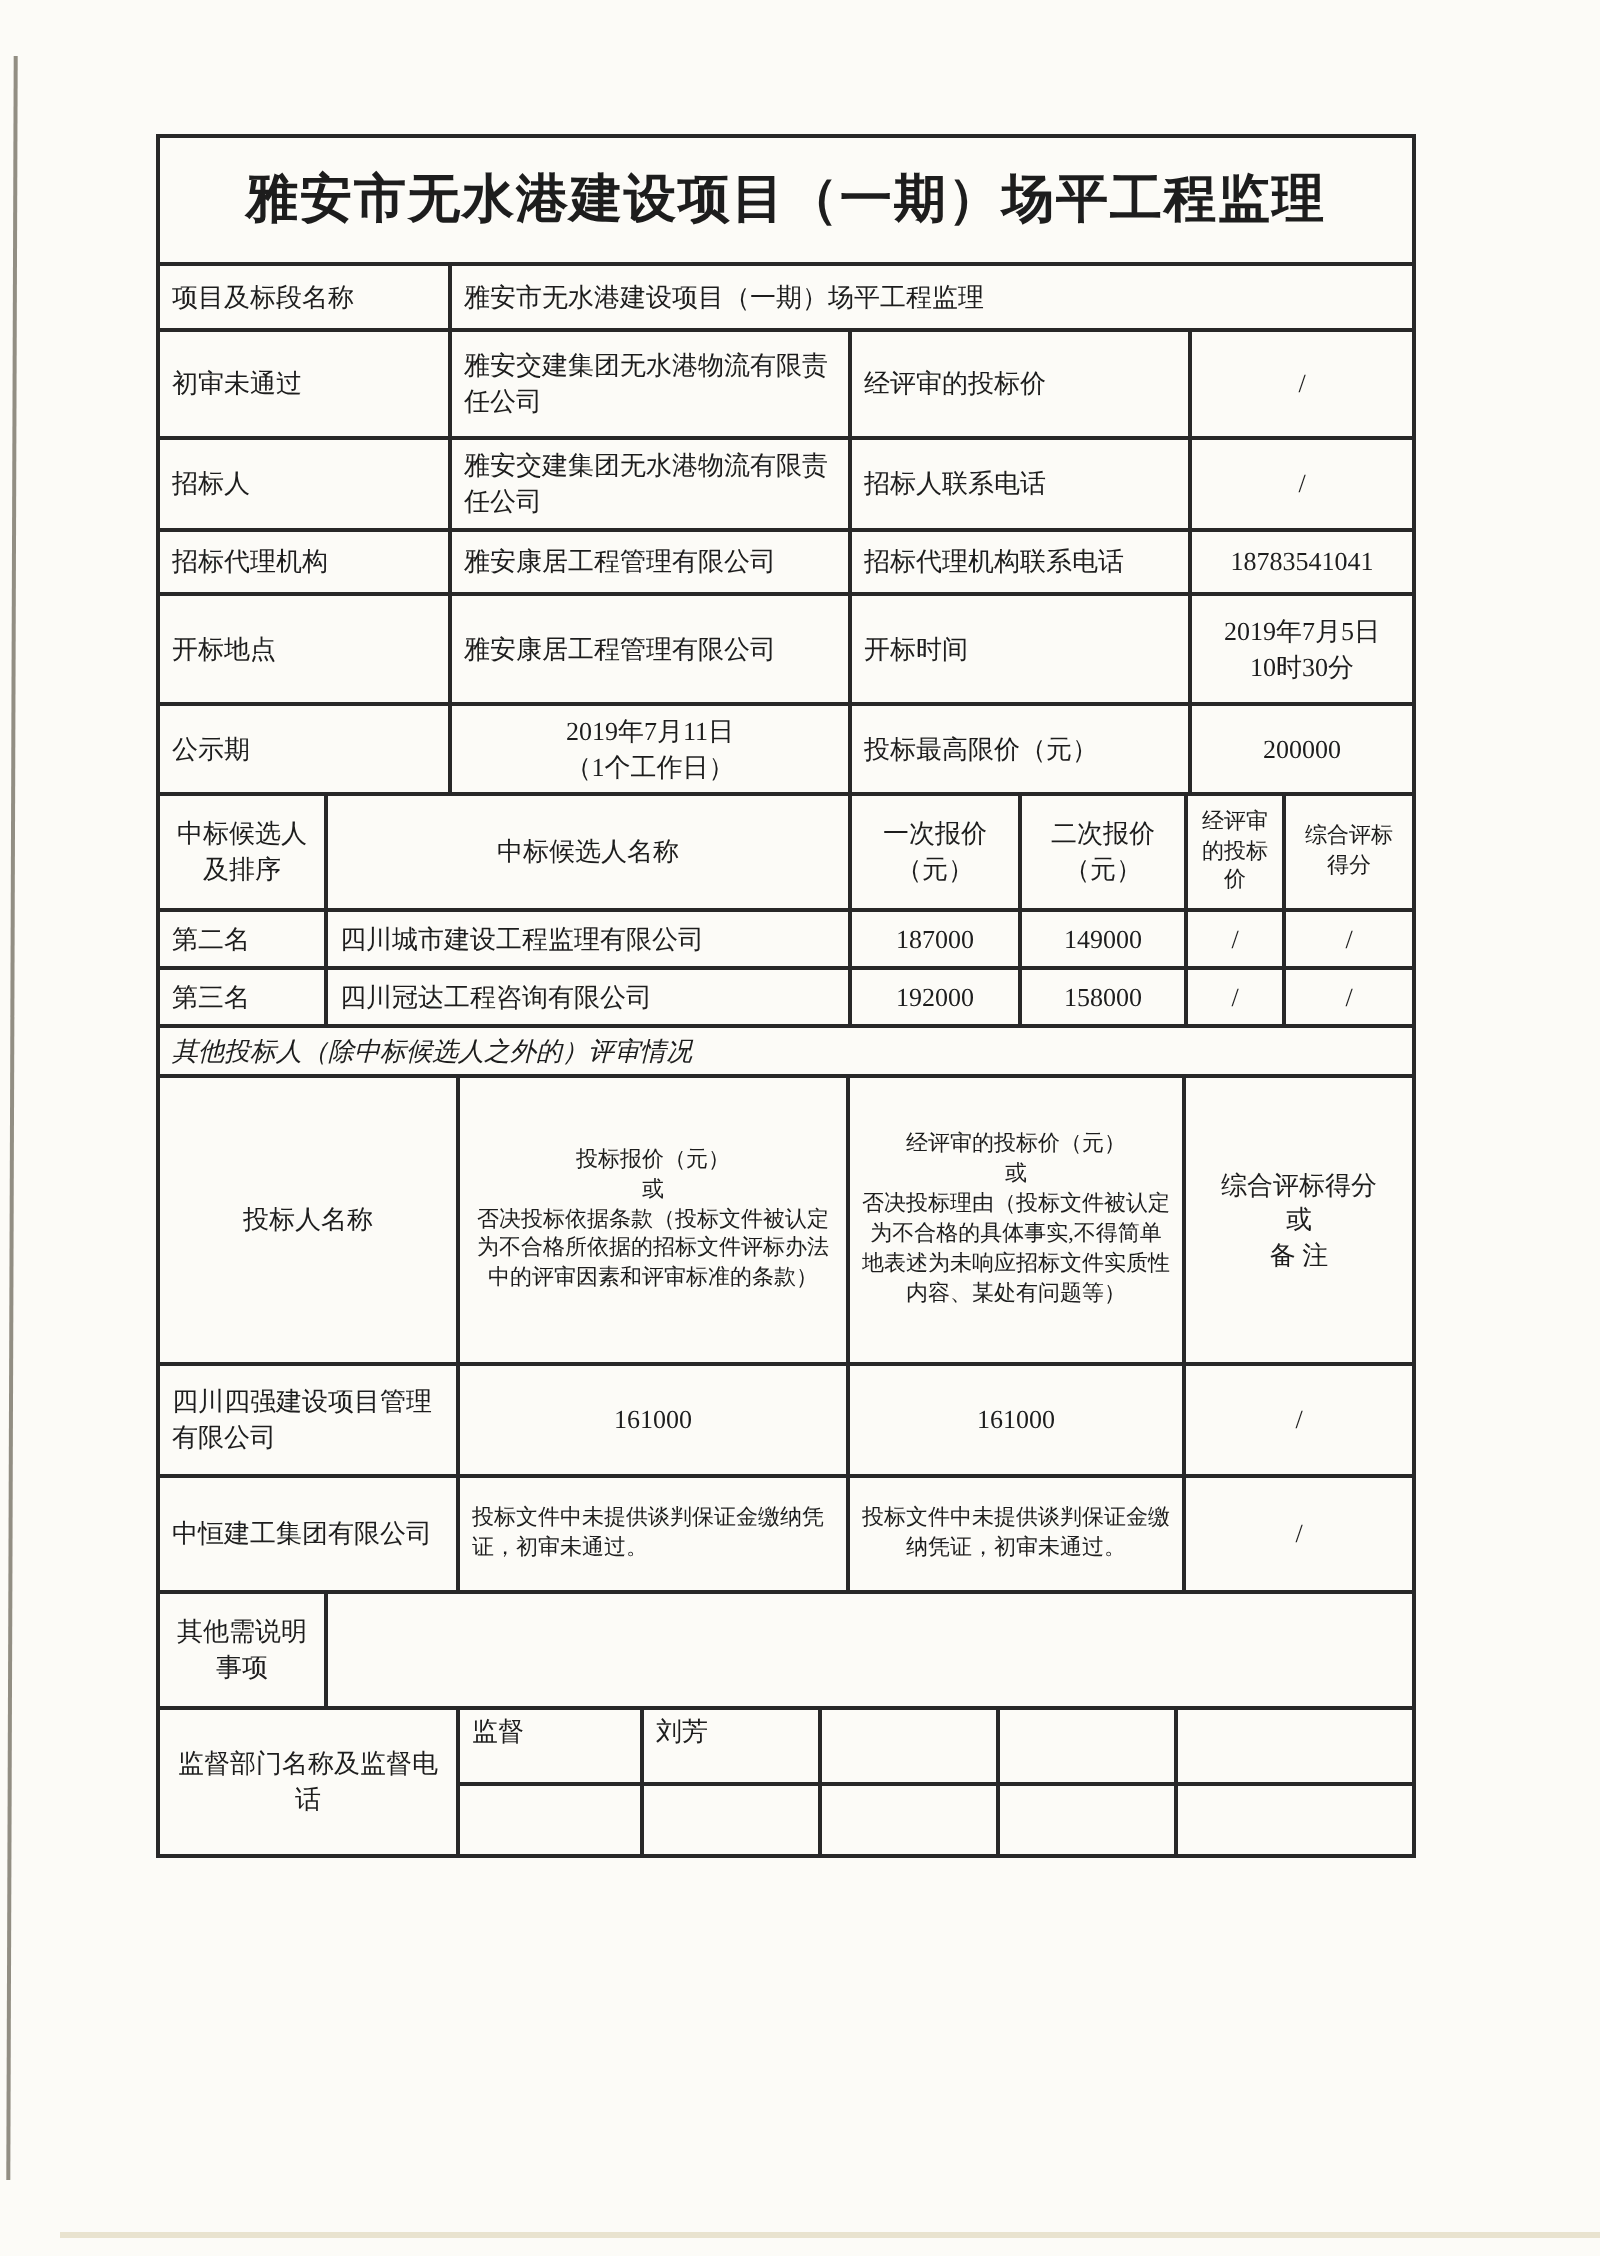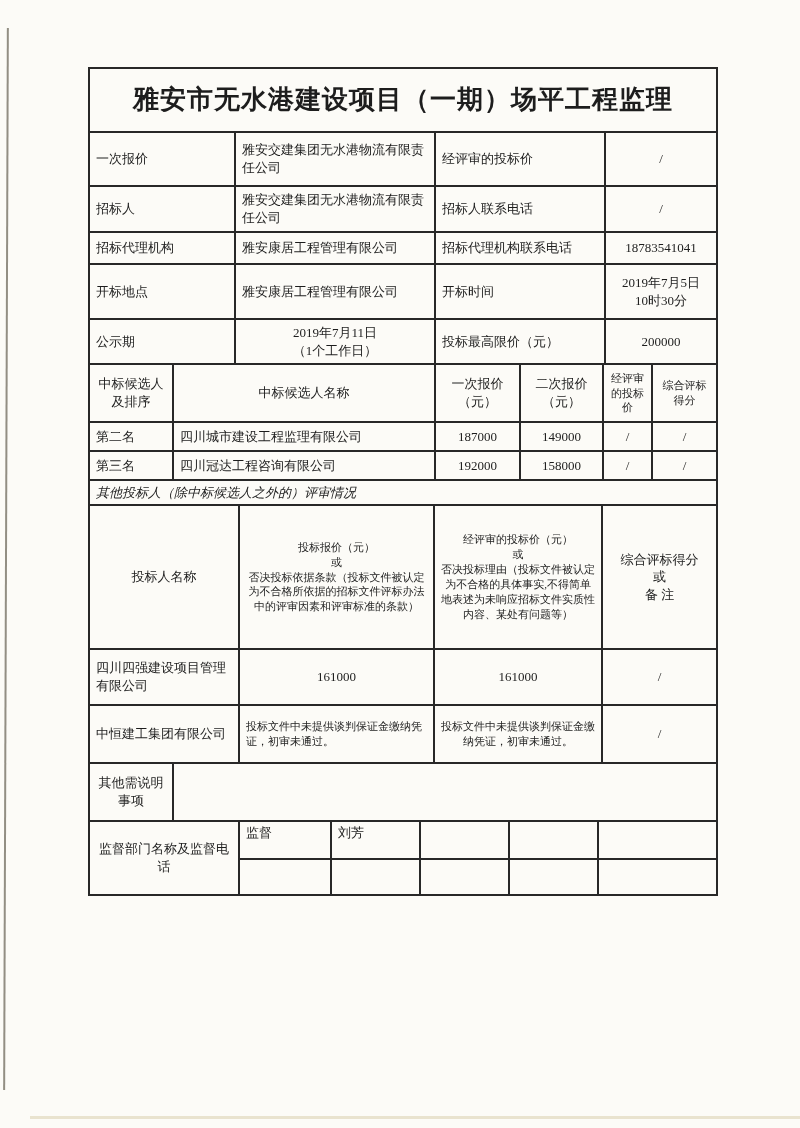--- a/index.html
+++ b/index.html
@@ -16,21 +16,21 @@
   .scan-line-left {
     position: absolute; left: 5px; top: 28px;
     width: 2px; height: 1062px;
     background: #6f6a5c; opacity: .75;
     transform: rotate(0.2deg);
   }
   .scan-band-bottom {
     position: absolute; left: 30px; right: 0; bottom: 9px;
     height: 3px; background: #d8cfae; opacity: .55;
   }
-  .doc { position: absolute; left: 88px; top: 67px; width: 628px; }
+  .doc { position: absolute; left: 78px; top: 67px; width: 628px; }
   table {
     border-collapse: collapse;
     table-layout: fixed;
     width: 628px;
     margin-top: -2px;
   }
   table.first { margin-top: 0; }
   td {
     border: 2px solid #282828;
     font-size: 13px;
@@ -87,22 +87,26 @@
     </table>
 
   <table>
     <colgroup>
       <col style="width:146px">
         <col style="width:200px">
         <col style="width:170px">
         <col style="width:112px">
     </colgroup>
     <tbody>
+        <tr class="hA1">
+      <td class="l">项目及标段名称</td>
+      <td class="l" colspan="3">雅安市无水港建设项目（一期）场平工程监理</td>
+    </tr>
     <tr class="hA2">
-      <td class="l">一次报价</td>
+      <td class="l">初审未通过</td>
       <td class="l">雅安交建集团无水港物流有限责任公司</td>
       <td class="l">经评审的投标价</td>
       <td class="c">/</td>
     </tr>
     <tr class="hA3">
       <td class="l">招标人</td>
       <td class="l">雅安交建集团无水港物流有限责任公司</td>
       <td class="l">招标人联系电话</td>
       <td class="c">/</td>
     </tr>

